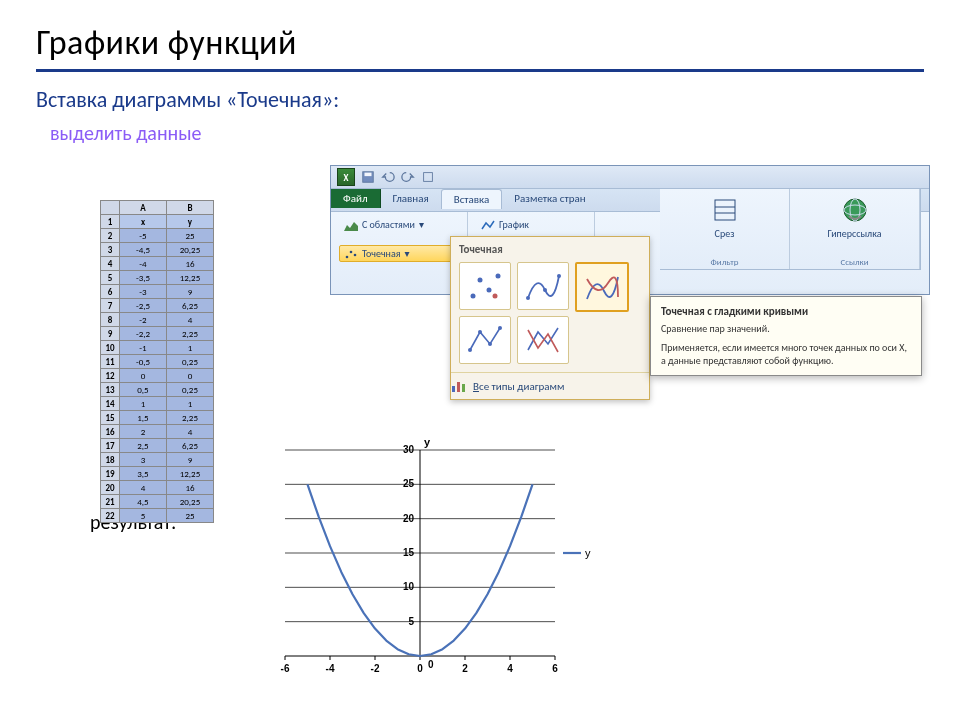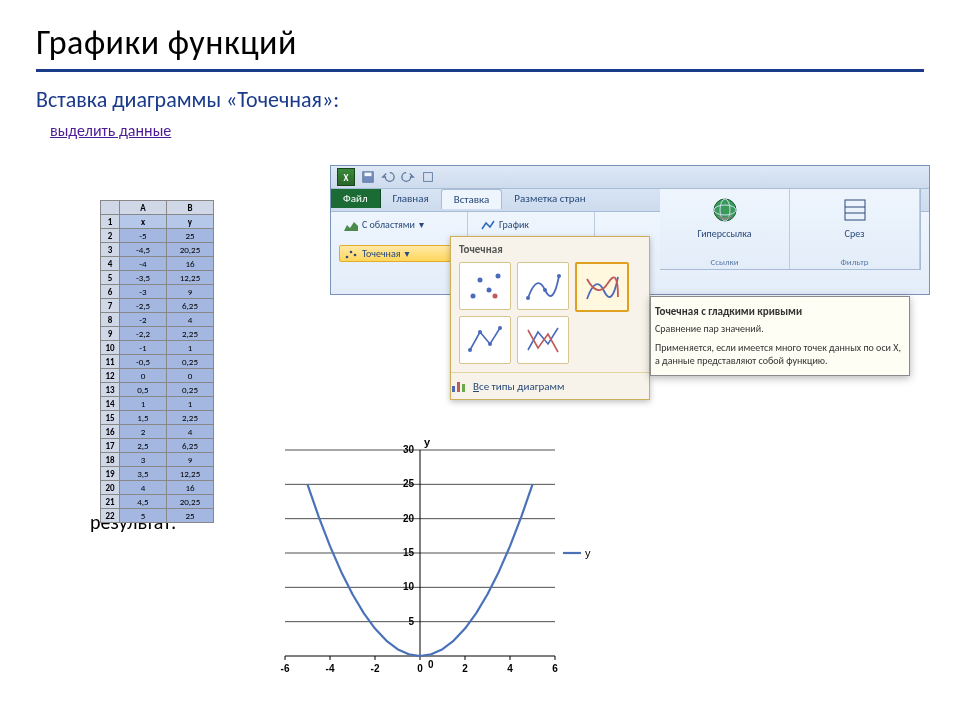--- a/index.html
+++ b/index.html
@@ -7,21 +7,21 @@
     width: 960px; height: 720px;
     background: #fff;
     font-family: "Calibri", "Segoe UI", Arial, sans-serif;
     box-sizing: border-box;
     position: relative;
   }
   .slide { position: absolute; inset: 0; padding: 22px 36px 22px 36px; }
   .title { font-size: 34px; font-weight: 400; color: #000; letter-spacing: 0.5px; }
   .title-underline { border: 0; border-top: 3px solid #1a3a8a; margin: 6px 0 14px 0; }
   .subtitle { font-size: 22px; color: #1a3a8a; margin-bottom: 8px; }
-  .step { font-size: 16px; color: #4c1d95; margin: 2px 0 6px 14px; text-decoration: underline; }
+  .step { font-size: 20px; color: #8b5cf6; margin: 2px 0 6px 14px; }
   .result-label { font-size: 20px; color: #000; position: absolute; left: 90px; top: 510px; }
 
   
   .mini-table { position: absolute; left: 100px; top: 200px; border-collapse: collapse; font-size: 9px; color: #000; }
   .mini-table th, .mini-table td { border: 1px solid #888; text-align: center; }
   .mini-table .hdr { background: #d0d8e8; font-weight: 700; width: 16px; }
   .mini-table .colhdr { background: #d0d8e8; font-weight: 700; }
   .mini-table .cell { background: #b6c8ea; width: 44px; }
   .mini-table .sel { background: #a4b7e0; }
   .mini-table .thead th { background: #d0d8e8; }
@@ -48,21 +48,21 @@
   
   .dropdown { position: absolute; left: 450px; top: 236px; width: 198px; background: #f7f3ea; border: 1px solid #cfae5a; box-shadow: 0 2px 6px rgba(0,0,0,.25); }
   .dropdown .dd-title { font-size: 11px; color: #555; padding: 6px 8px 4px 8px; font-weight: 600; }
   .dd-grid-row { display: flex; gap: 6px; padding: 2px 8px; }
   .dd-item { width: 50px; height: 46px; background: #fff; border: 1px solid #d6c58c; border-radius: 2px; display:flex; align-items:center; justify-content:center; }
   .dd-item.sel { border: 2px solid #e0a020; background: #fff7de; }
   .dd-all { border-top: 1px solid #e0d3a0; margin-top: 6px; padding: 6px 0; font-size: 11px; color: #2a4a7a; display:flex; align-items:center; gap:6px; }
   .dd-all .underline { text-decoration: underline; }
 
   
-  .tip { position: absolute; left: 650px; top: 296px; width: 250px; background: #fffef4; border: 1px solid #8a8a8a; box-shadow: 0 2px 8px rgba(0,0,0,.3); padding: 8px 4px; font-size: 10px; color: #333; }
+  .tip { position: absolute; left: 650px; top: 296px; width: 250px; background: #fffef4; border: 1px solid #8a8a8a; box-shadow: 0 2px 8px rgba(0,0,0,.3); padding: 8px 10px; font-size: 10px; color: #333; }
   .tip .tip-title { font-weight: 700; margin-bottom: 4px; font-size: 11px; }
 
   
   .ribbon-right { position: absolute; left: 660px; top: 188px; width: 260px; height: 80px; background: linear-gradient(#eef5fd,#e3edf9); border: 1px solid #a8bcd5; border-left:none; display:flex; }
   .ribbon-right .rib-group { flex: 1; }
 
   
   .chart-box { position: absolute; left: 235px; top: 430px; width: 380px; height: 256px; }
 
   .mini-svg { display:block; }
@@ -273,43 +273,43 @@
           <div class="rib-caption">оклайны</div>
         </div>
       </div>
     </div>
   </div>
 
   <div class="ribbon-right">
     <div class="rib-group">
       <div class="big-col">
         <div class="big-ic">
+            <svg width="26" height="26">
+              <rect x="3" y="3" width="20" height="20" fill="none" stroke="#2a4a7a"></rect>
+              <line x1="3" y1="10" x2="23" y2="10" stroke="#2a4a7a"></line>
+              <line x1="3" y1="16" x2="23" y2="16" stroke="#2a4a7a"></line>
+            </svg>
+          </div>
+        <span>Срез</span>
+      </div>
+      <div class="rib-caption">Фильтр</div>
+    </div>
+    <div class="rib-group">
+      <div class="big-col">
+        <div class="big-ic">
             <svg width="28" height="28">
               <circle cx="14" cy="14" r="11" fill="#3a9a5a" stroke="#1a5a2a"></circle>
               <ellipse cx="14" cy="14" rx="11" ry="5" fill="none" stroke="#cde"></ellipse>
               <ellipse cx="14" cy="14" rx="5" ry="11" fill="none" stroke="#cde"></ellipse>
               <path d="M8 20 q6 6 12 0" fill="none" stroke="#888" stroke-width="2"></path>
             </svg>
           </div>
         <span>Гиперссылка</span>
       </div>
       <div class="rib-caption">Ссылки</div>
-    </div>
-    <div class="rib-group">
-      <div class="big-col">
-        <div class="big-ic">
-            <svg width="26" height="26">
-              <rect x="3" y="3" width="20" height="20" fill="none" stroke="#2a4a7a"></rect>
-              <line x1="3" y1="10" x2="23" y2="10" stroke="#2a4a7a"></line>
-              <line x1="3" y1="16" x2="23" y2="16" stroke="#2a4a7a"></line>
-            </svg>
-          </div>
-        <span>Срез</span>
-      </div>
-      <div class="rib-caption">Фильтр</div>
     </div>
   </div>
 
   <div class="dropdown">
     <div class="dd-title">Точечная</div>
     <div class="dd-grid-row">
       <div class="dd-item">
           <svg width="40" height="36">
             <circle cx="8" cy="28" r="2.5" fill="#4a6aba"></circle>
             <circle cx="15" cy="12" r="2.5" fill="#4a6aba"></circle>

